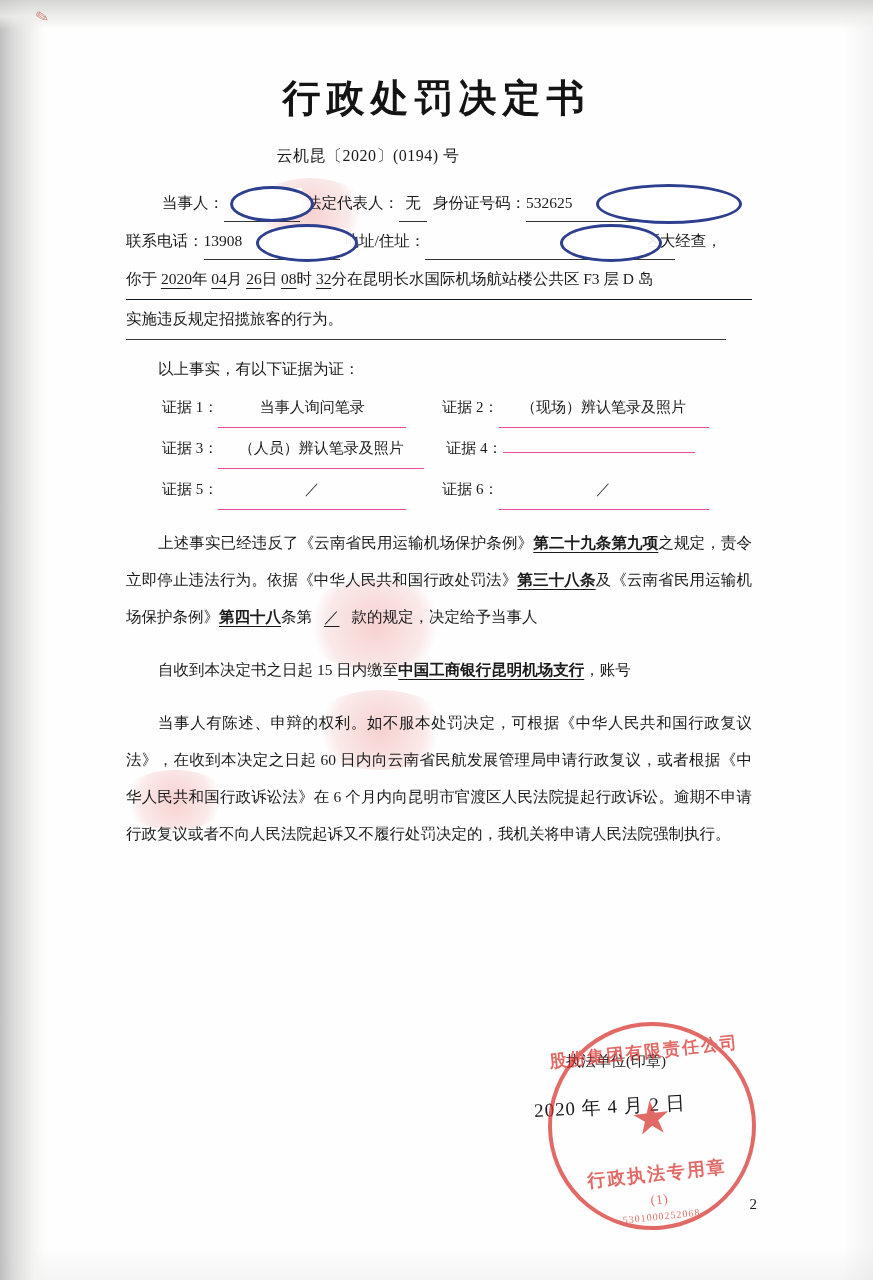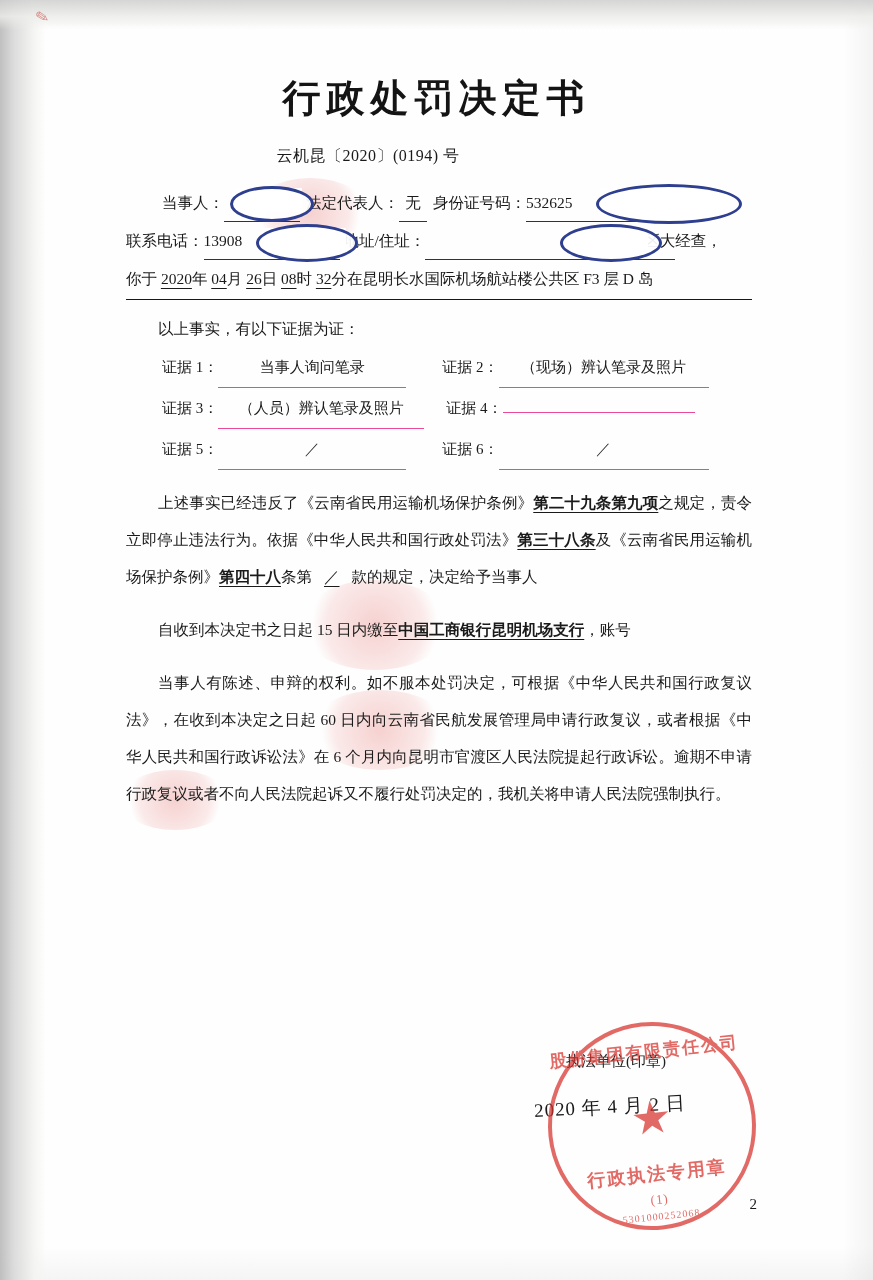--- a/index.html
+++ b/index.html
@@ -256,20 +256,23 @@
 
       <div class="line facts-underline" style="padding-bottom:2px;">
         <span>你于</span>
         <span class="u">2020</span><span>年</span>
         <span class="u">04</span><span>月</span>
         <span class="u">26</span><span>日</span>
         <span class="u">08</span><span>时</span>
         <span class="u">32</span><span>分在</span><span>昆明长水国际机场航站楼公共区 F3 层 D 岛</span>
       </div>
 
+      <div class="line">
+        <span style="display:inline-block;border-bottom:1px solid #3a3a3a;width:600px;padding-bottom:2px;">实施违反规定招揽旅客的行为。</span>
+      </div>
 
       <div class="para" style="margin-top:10px;">以上事实，有以下证据为证：</div>
 
       <div class="evrow">
         <div class="evcell">
           <span class="evlabel">证据 1：</span>
           <span class="evval" style="width:188px;">当事人询问笔录</span>
         </div>
         <div class="evcell" style="margin-left:24px;">
           <span class="evlabel">证据 2：</span>

